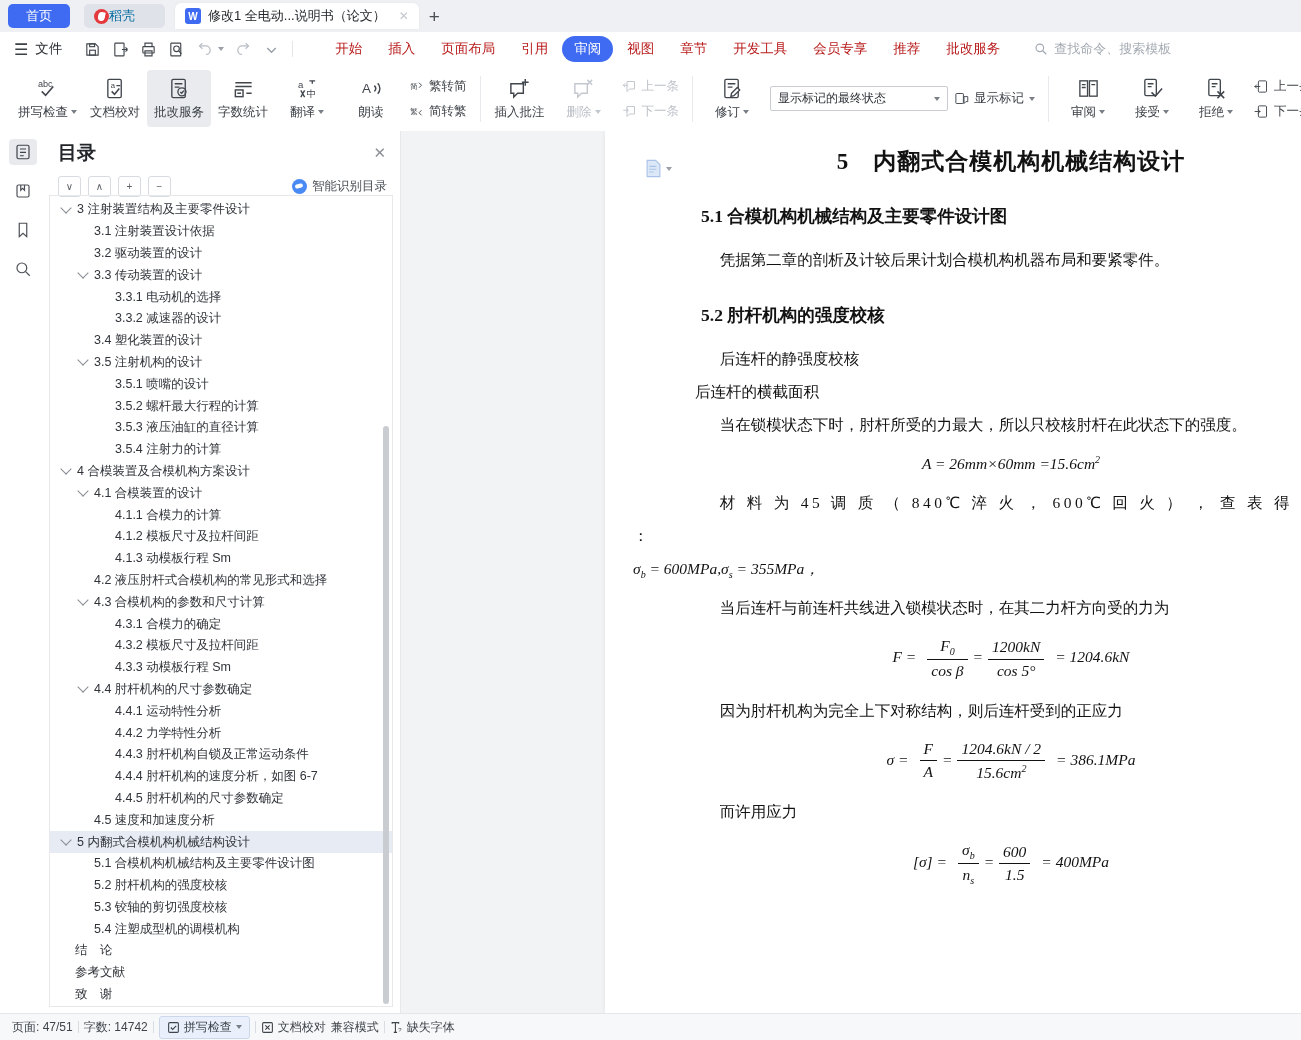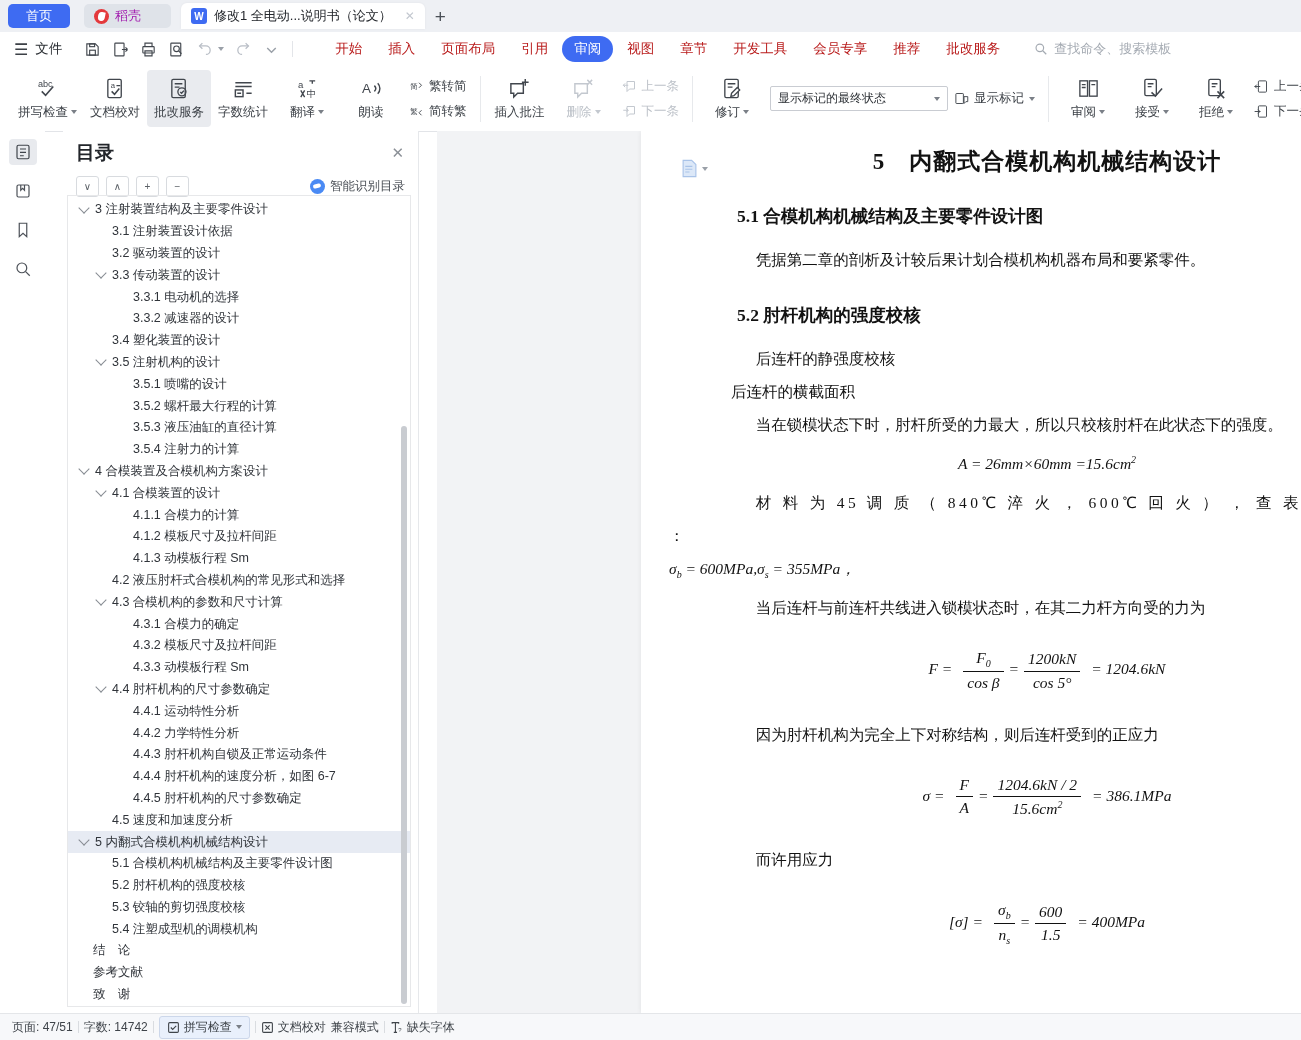--- a/index.html
+++ b/index.html
@@ -3,22 +3,22 @@
 <meta charset="utf-8">
 <style>
   html,body{margin:0;padding:0;}
   body{width:1301px;height:1040px;overflow:hidden;position:relative;background:#fff;
        font-family:"Liberation Sans",sans-serif;color:#33373d;-webkit-font-smoothing:antialiased;}
   .app{position:absolute;inset:0;}
   
   .titlebar{position:absolute;top:0;left:0;right:0;height:32px;background:#eef0f4;display:flex;align-items:center;}
   .tab-home{margin-left:8px;width:62px;height:24px;border-radius:5px;background:var(--accent);color:#fff;
             font-size:13px;display:flex;align-items:center;justify-content:center;}
-  .tab-docer{margin-left:14px;height:24px;border-radius:5px;background:#dfe3e9;color:#a21caf;font-size:13px;
-             display:flex;align-items:center;gap:6px;padding:0 30px 0 10px;}
+  .tab-docer{margin-left:14px;height:24px;border-radius:5px;background:#dfe3e9;color:#0369a1;font-size:13px;
+             display:flex;align-items:center;padding:0 30px 0 10px;}
   .docer-ico{width:15px;height:15px;border-radius:50%;background:#e4393c;position:relative;flex:none;}
   .docer-ico:after{content:"";position:absolute;left:4px;top:3px;width:7px;height:9px;background:#fff;
                    border-radius:70% 0 70% 70%;transform:rotate(10deg);}
   .tab-doc{margin-left:10px;height:26px;background:#fff;border-radius:6px 6px 0 0;display:flex;align-items:center;
            gap:7px;padding:0 10px;font-size:13px;color:#24272c;box-shadow:0 0 3px rgba(0,0,0,.05);}
   .w-ico{width:16px;height:16px;border-radius:3px;background:var(--accent);color:#fff;font-weight:bold;
          font-size:10px;display:flex;align-items:center;justify-content:center;flex:none;}
   .tab-close{color:#c2c7cf;font-size:12px;margin-left:6px;}
   .tab-plus{margin-left:10px;font-size:19px;color:#4a4f56;line-height:1;}
   
@@ -47,21 +47,21 @@
          border-top:4px solid #7a7f87;}
   .rdiv{width:1px;height:46px;background:#e7e9ec;margin:0 7px;flex:none;}
   .stack{display:flex;flex-direction:column;justify-content:center;gap:8px;flex:none;padding:0 6px;}
   .srow{display:flex;align-items:center;gap:5px;font-size:12.5px;color:#3a3f45;}
   .srow svg{width:15px;height:15px;}
   .dis{color:#bcc1c8;}
   .combocol{display:flex;flex-direction:row;gap:6px;justify-content:center;flex:none;padding:0 6px;}
   .combo{width:162px;height:23px;border:1px solid #c9ccd2;border-radius:2px;font-size:12px;color:#2f3338;
          display:flex;align-items:center;justify-content:space-between;padding:0 7px;background:#fff;}
   
-  .main{position:absolute;top:131px;left:0;right:0;bottom:26px;display:flex;gap:18px;}
+  .main{position:absolute;top:131px;left:0;right:0;bottom:26px;display:flex;}
   .rail{width:45px;background:#fff;display:flex;flex-direction:column;align-items:center;padding-top:8px;gap:13px;flex:none;}
   .rail .ric{width:28px;height:26px;border-radius:4px;display:flex;align-items:center;justify-content:center;}
   .rail .ric svg{width:18px;height:18px;}
   .rail .ric.sel{background:#e8eaee;}
   .panel{width:355px;background:#fff;position:relative;border-right:1px solid #e6e8eb;flex:none;}
   .p-head{display:flex;align-items:center;padding:9px 14px 0 13px;}
   .p-title{font-size:19px;font-weight:bold;color:#22252a;}
   .p-close{margin-left:auto;color:#8b9097;font-size:15px;}
   .p-tools{display:flex;align-items:center;margin:10px 13px 0 13px;gap:7px;}
   .tbtn{width:21px;height:19px;border:1px solid #d8dbdf;border-radius:3px;display:flex;align-items:center;
@@ -82,21 +82,21 @@
   .page{position:absolute;left:204px;top:0;bottom:0;width:800px;background:#fff;box-shadow:0 0 5px rgba(0,0,0,.07);}
   .mark-ico{position:absolute;left:40px;top:28px;display:flex;align-items:center;gap:4px;}
   .content{margin-left:28px;width:756px;font-family:"Liberation Serif",serif;color:#121212;}
   .dtitle{font-size:23px;font-weight:bold;text-align:center;margin:15px 0 0;letter-spacing:1px;}
   .dh2{font-size:17.5px;font-weight:bold;margin:27px 0 15px;padding-left:68px;}
   .dp{font-size:15.5px;line-height:33px;margin:0 96px 0 0;text-align:justify;}
   .ind{text-indent:5.6em;} .ind2{text-indent:4em;} .wide{letter-spacing:3.5px;}
   .pmath{font-style:italic;font-size:15.5px;line-height:33px;margin:0;}
   .dformula{text-align:center;font-style:italic;font-size:15.5px;margin:7px 96px 7px 0;padding:5px 0 5px 96px;line-height:1.3;}
   .dformula .gap{display:inline-block;width:6px;}
-  .frac{display:inline-block;vertical-align:middle;text-align:center;margin:12px 5px;}
+  .frac{display:inline-block;vertical-align:middle;text-align:center;margin:0 5px;}
   .frac .n{display:block;border-bottom:1px solid #121212;padding:0 4px 1px;}
   .frac .d{display:block;padding:1px 4px 0;}
   sup,sub{font-size:10px;}
   
   .statusbar{position:absolute;left:0;right:0;bottom:0;height:26px;background:#f7f8fa;border-top:1px solid #e4e6e9;
              display:flex;align-items:center;font-size:12px;color:#3f444a;padding-left:12px;gap:5px;}
   .sdiv{width:1px;height:12px;background:#d9dce0;}
   .schip{display:flex;align-items:center;gap:4px;background:#e9f0fc;border:1px solid #ccd7ea;border-radius:3px;
          padding:2px 7px;}
   .sitem{display:flex;align-items:center;gap:4px;}

